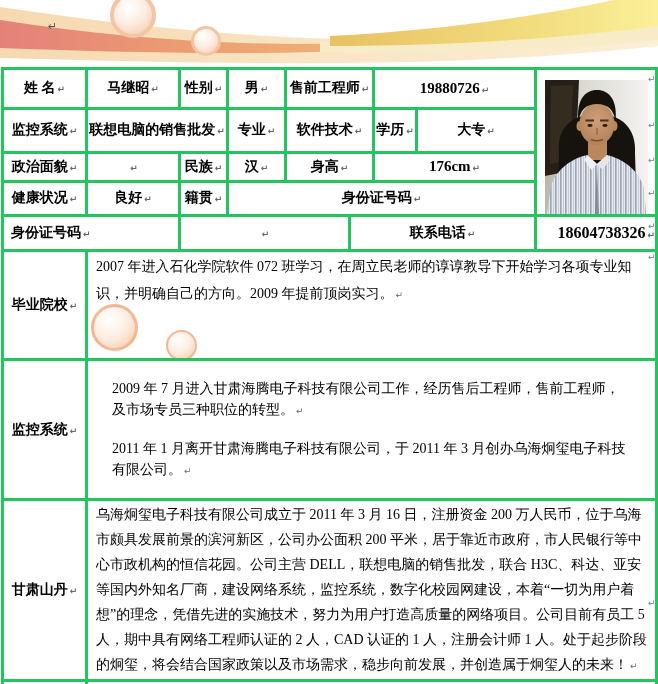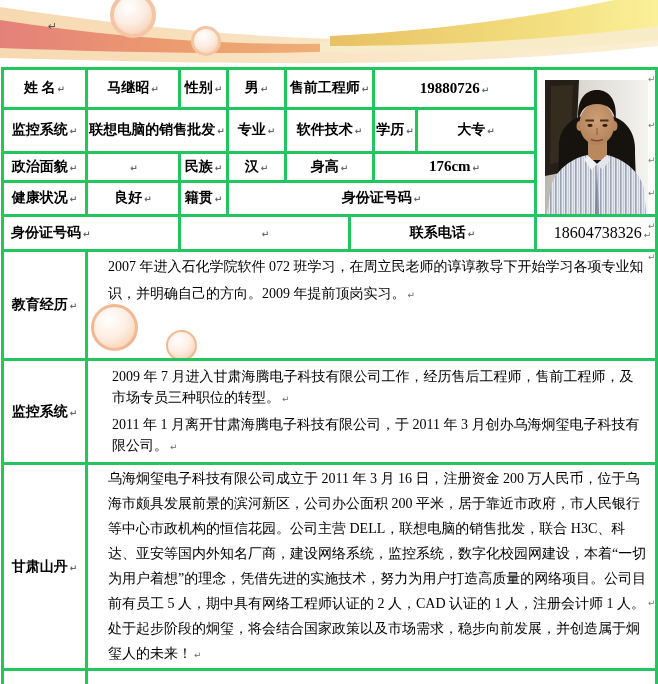--- a/index.html
+++ b/index.html
@@ -30,23 +30,23 @@
     position:absolute; top:67px; left:1px; z-index:2;
     width:655px; border-collapse:collapse; table-layout:fixed;
     background:transparent; border:2px solid #000;
   }
   td { border:3px solid #22c55e; padding:0; overflow:hidden; font-size:14px; }
   .lbl { font-weight:bold; text-align:center; vertical-align:middle; }
   .val { text-align:center; vertical-align:middle;font-weight:bold; }
   .left { text-align:left; padding-left:7px; }
   .num { font-size:15px; }
   .b   { font-weight:bold;margin-top:12px; }
-  .phone { font-weight:normal; font-size:16px; text-align:center; padding-left:13px; vertical-align:middle; }
-  .txt { text-align:left; vertical-align:top; padding:1px 7px 0 20px; line-height:25px; }
-  .txt p { margin:4px; }
+  .phone { font-weight:bold; font-size:16px; text-align:right; padding-left:13px; vertical-align:middle; }
+  .txt { text-align:left; vertical-align:top; padding:1px 7px 0 8px; line-height:25px; }
+  .txt p { margin:16px; }
   .lh27 { line-height:27px; }
   .lh21 { line-height:21px; }
   .mid  { vertical-align:middle; }
   .photo-cell { vertical-align:top; text-align:left; }
   .photo-cell svg { display:block; margin:10px 0 0 8px; }
 
   
   .pm {
     font-family:"DejaVu Sans",sans-serif; font-size:9px; color:#4a4e55;
     margin-left:2px; opacity:.85;
@@ -194,21 +194,21 @@
     </tr>
 
     <tr style="height:35px">
       <td class="lbl left" colspan="2" style="text-align:left"><span>身份证号码</span><span class="pm">↵</span></td>
       <td class="val" colspan="3"><span class="pm">↵</span></td>
       <td class="lbl" colspan="3"><span>联系电话</span><span class="pm">↵</span></td>
       <td class="phone num"><span>18604738326</span><span class="pm">↵</span></td>
     </tr>
 
     <tr style="height:109px">
-      <td class="lbl"><span>教育经历</span><span class="pm">↵</span></td>
+      <td class="lbl"><span>毕业院校</span><span class="pm">↵</span></td>
       <td class="txt lh27" colspan="8"><span>2007 年进入石化学院软件 072 班学习，在周立民老师的谆谆教导下开始学习各项专业知识，并明确自己的方向。2009 年提前顶岗实习。</span><span class="pm">↵</span></td>
     </tr>
 
     <tr style="height:86px">
       <td class="lbl"><span>监控系统</span><span class="pm">↵</span></td>
       <td class="txt lh21" colspan="8">
         <p><span>2009 年 7 月进入甘肃海腾电子科技有限公司工作，经历售后工程师，售前工程师，及市场专员三种职位的转型。</span><span class="pm">↵</span></p>
         <p><span>2011 年 1 月离开甘肃海腾电子科技有限公司，于 2011 年 3 月创办乌海炯玺电子科技有限公司。</span><span class="pm">↵</span></p>
       </td>
     </tr>

